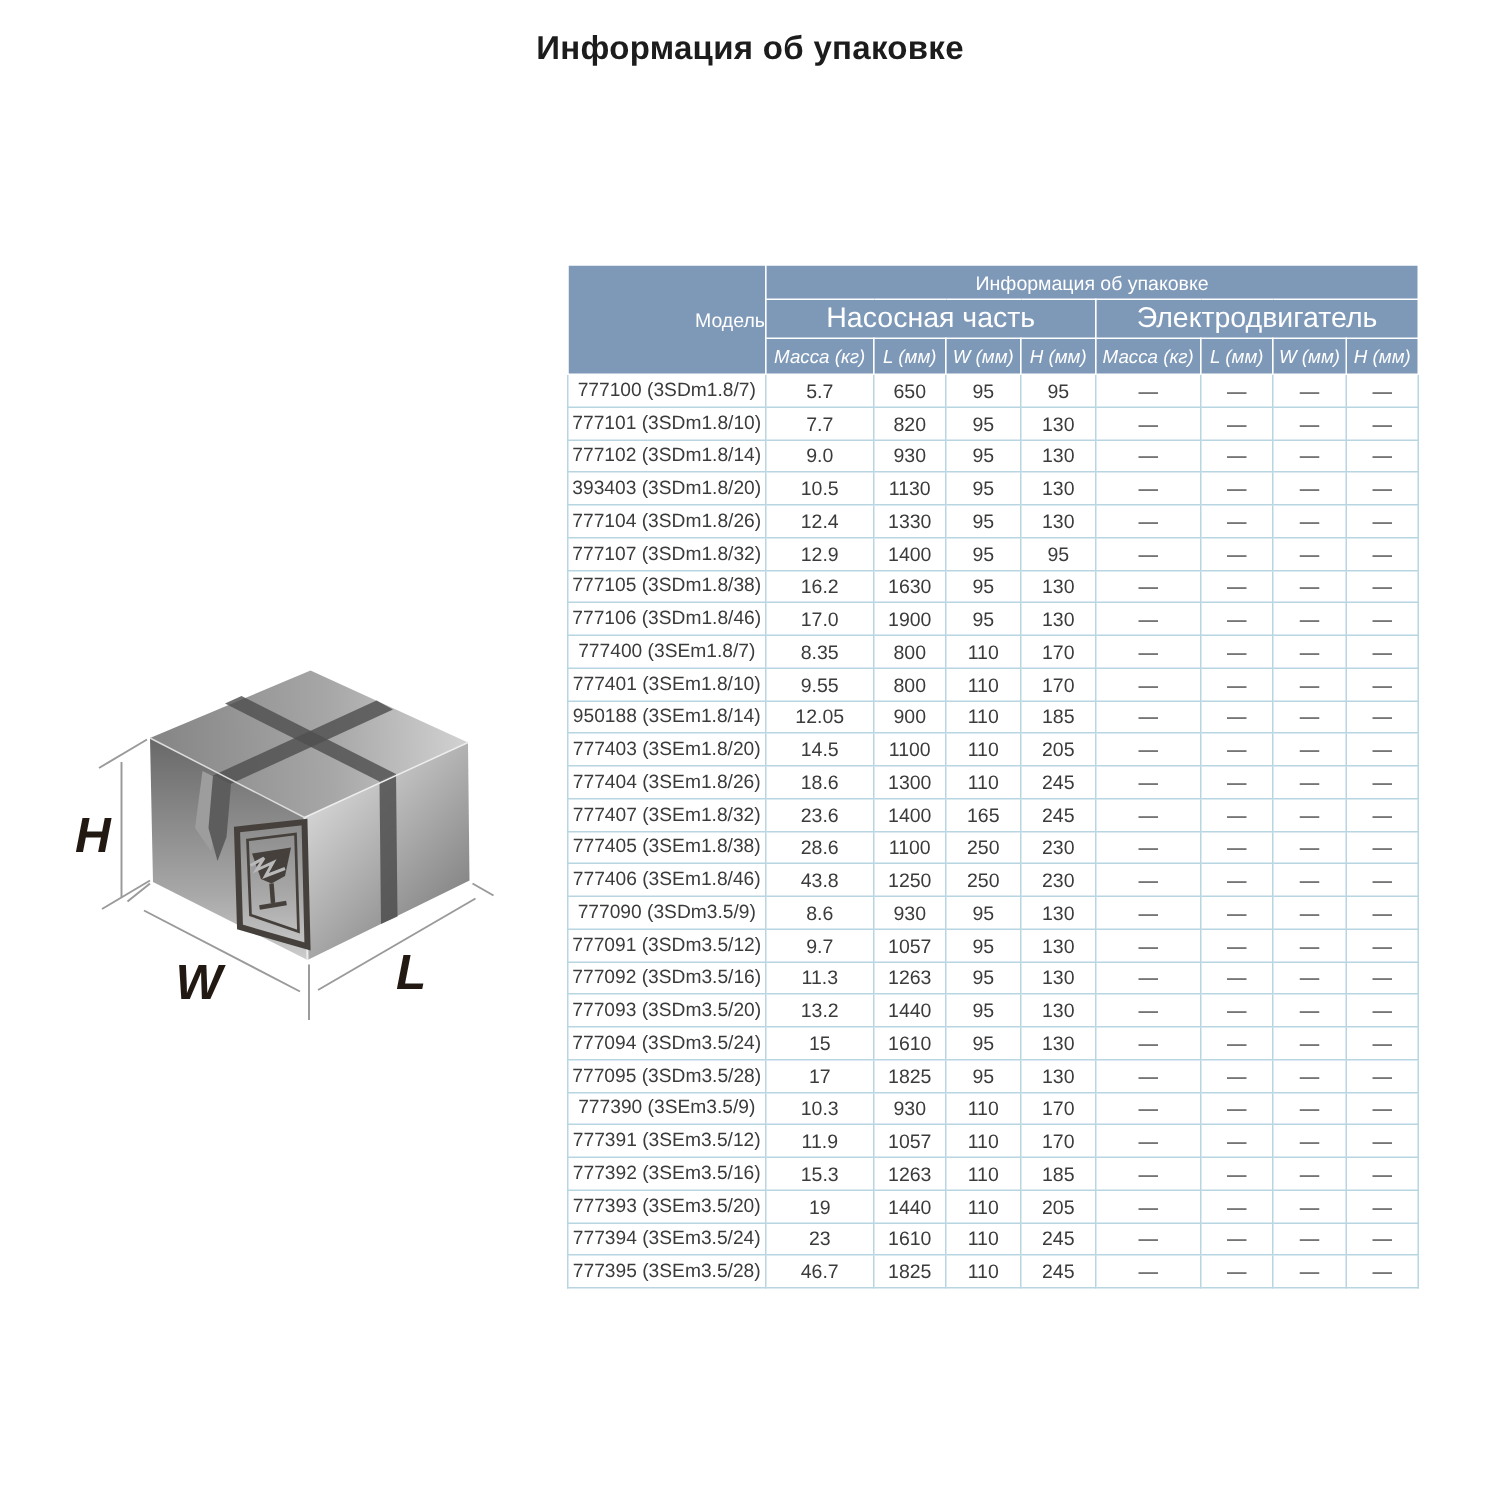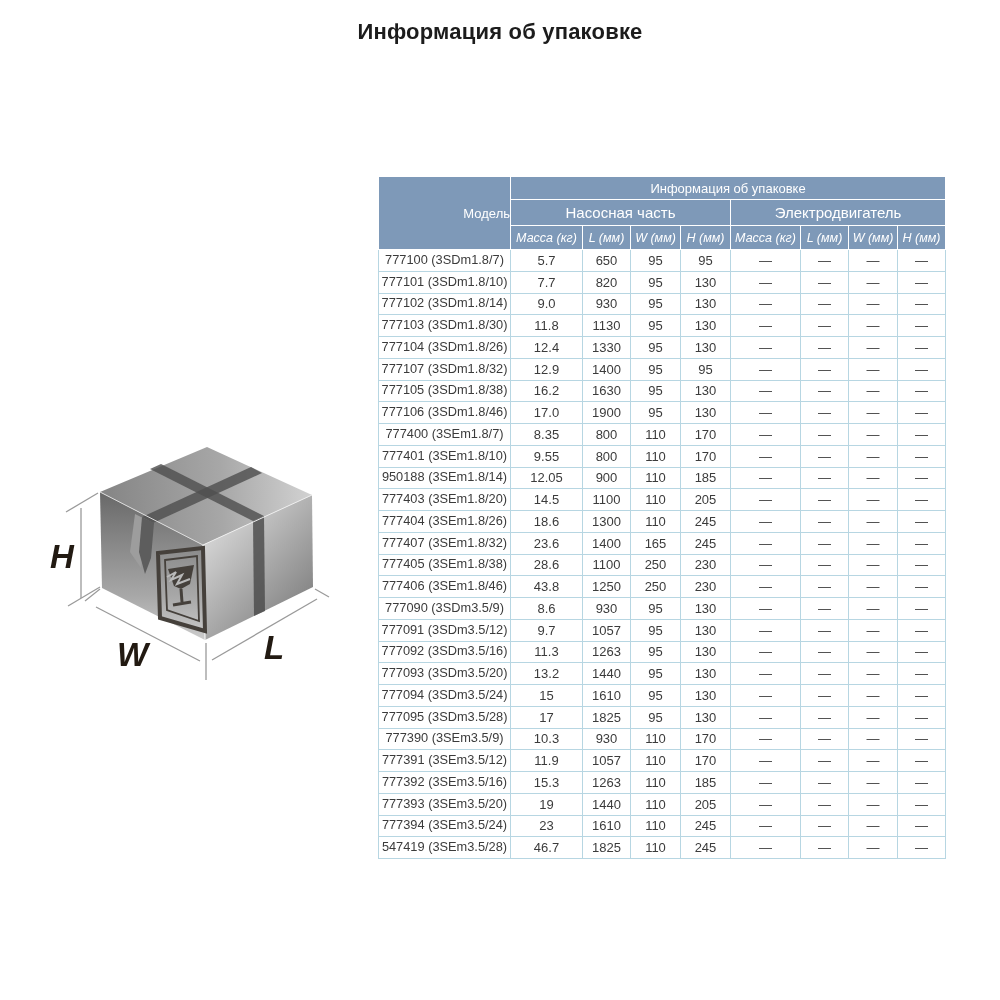--- a/index.html
+++ b/index.html
@@ -20,21 +20,21 @@
 
   table.pkg{
     position:absolute;left:378px;top:176px;width:567px;
     border-collapse:collapse;table-layout:fixed;
   }
   table.pkg th{
     background:var(--header-bg);color:#fff;font-weight:normal;
     border:1px solid #ffffff;padding:0;text-align:center;
   }
   table.pkg thead tr.h1 th{height:22px;font-size:13px;}
-  table.pkg thead tr.h2 th{height:25px;font-size:15px;}
+  table.pkg thead tr.h2 th{height:25px;font-size:19px;}
   table.pkg thead tr.h3 th{height:23px;font-size:12.5px;font-style:italic;}
   table.pkg th.model-head{font-size:13.5px;text-align:right;}
   table.pkg td{
     border:1px solid var(--grid);padding:0;height:20.75px;
     text-align:center;vertical-align:middle;
     font-size:13px;color:var(--text);line-height:1;
   }
   table.pkg td.model{font-size:12.8px;}
 </style>
 </head>
@@ -166,22 +166,22 @@
         <td>9.0</td>
         <td>930</td>
         <td>95</td>
         <td>130</td>
         <td>—</td>
         <td>—</td>
         <td>—</td>
         <td>—</td>
       </tr>
       <tr>
-        <td class="model">777103 (3SDm1.8/30)</td>
-        <td>11.8</td>
+        <td class="model">393403 (3SDm1.8/20)</td>
+        <td>10.5</td>
         <td>1130</td>
         <td>95</td>
         <td>130</td>
         <td>—</td>
         <td>—</td>
         <td>—</td>
         <td>—</td>
       </tr>
       <tr>
         <td class="model">777104 (3SDm1.8/26)</td>
@@ -430,21 +430,21 @@
         <td>23</td>
         <td>1610</td>
         <td>110</td>
         <td>245</td>
         <td>—</td>
         <td>—</td>
         <td>—</td>
         <td>—</td>
       </tr>
       <tr>
-        <td class="model">547419 (3SEm3.5/28)</td>
+        <td class="model">777395 (3SEm3.5/28)</td>
         <td>46.7</td>
         <td>1825</td>
         <td>110</td>
         <td>245</td>
         <td>—</td>
         <td>—</td>
         <td>—</td>
         <td>—</td>
       </tr>
     </tbody>

